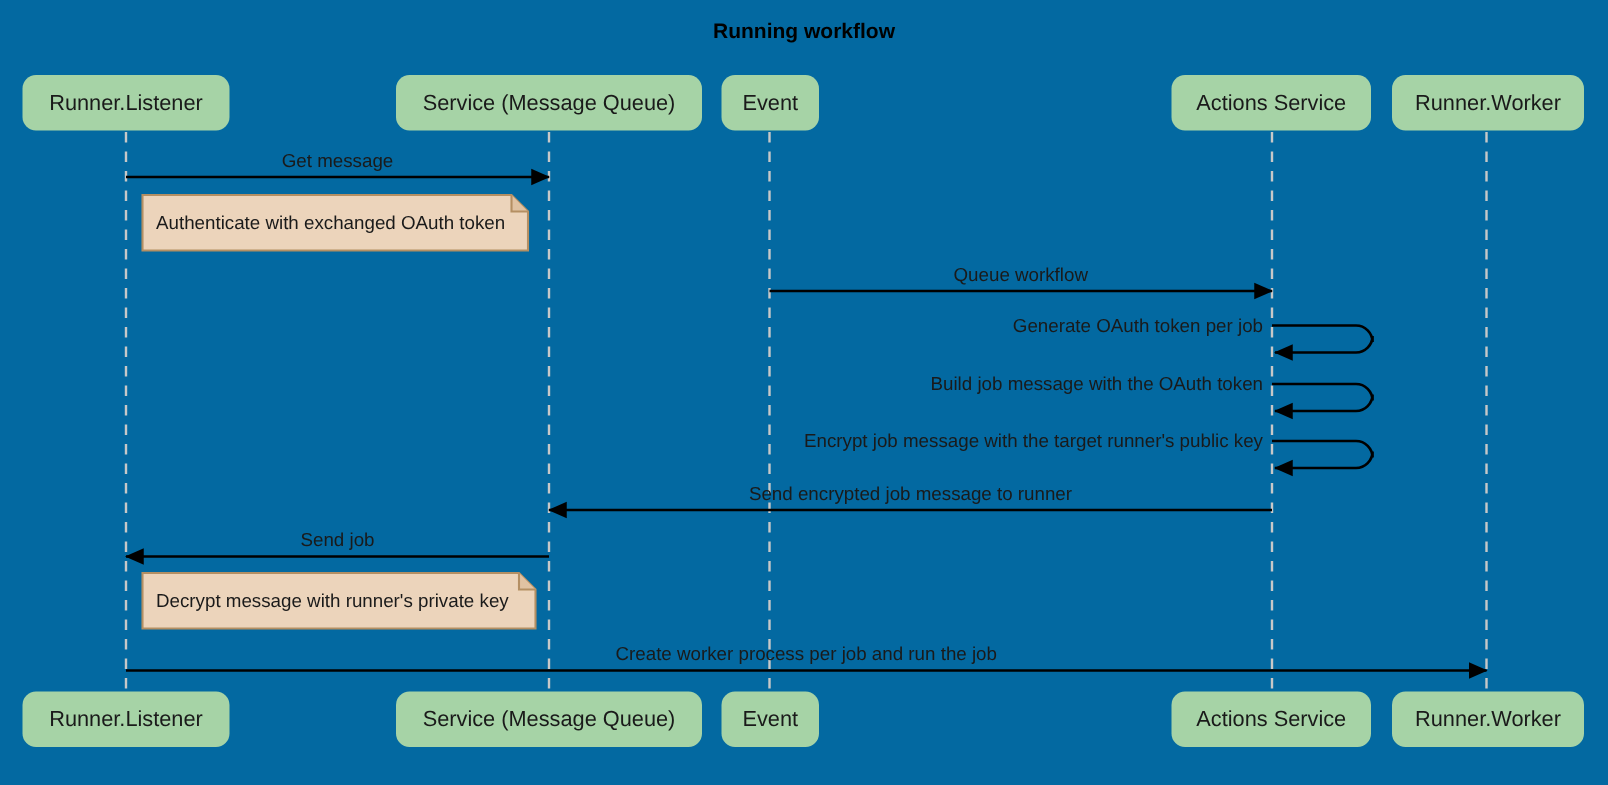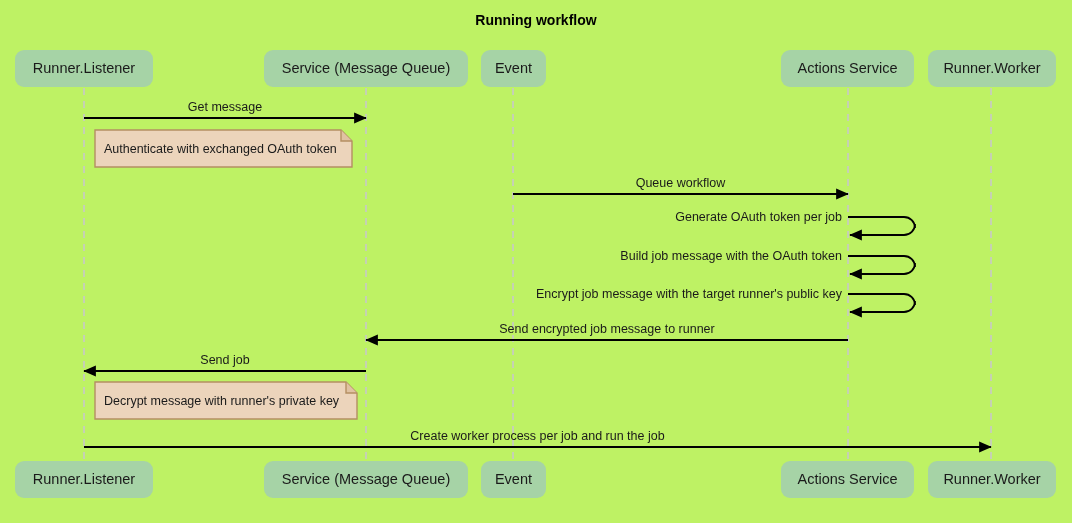--- a/index.html
+++ b/index.html
@@ -7,21 +7,21 @@
     padding: 0;
     background: #ffffff;
   }
   body {
     font-family: "Liberation Sans", sans-serif;
   }
   #diagram-root {
     position: relative;
     width: 1072px;
     height: 523px;
-    background: #bef264;
+    background: #0369a1;
     overflow: hidden;
   }
   #diagram-svg {
     position: absolute;
     left: 0;
     top: 0;
     width: 1072px;
     height: 523px;
   }
   .title-text {

